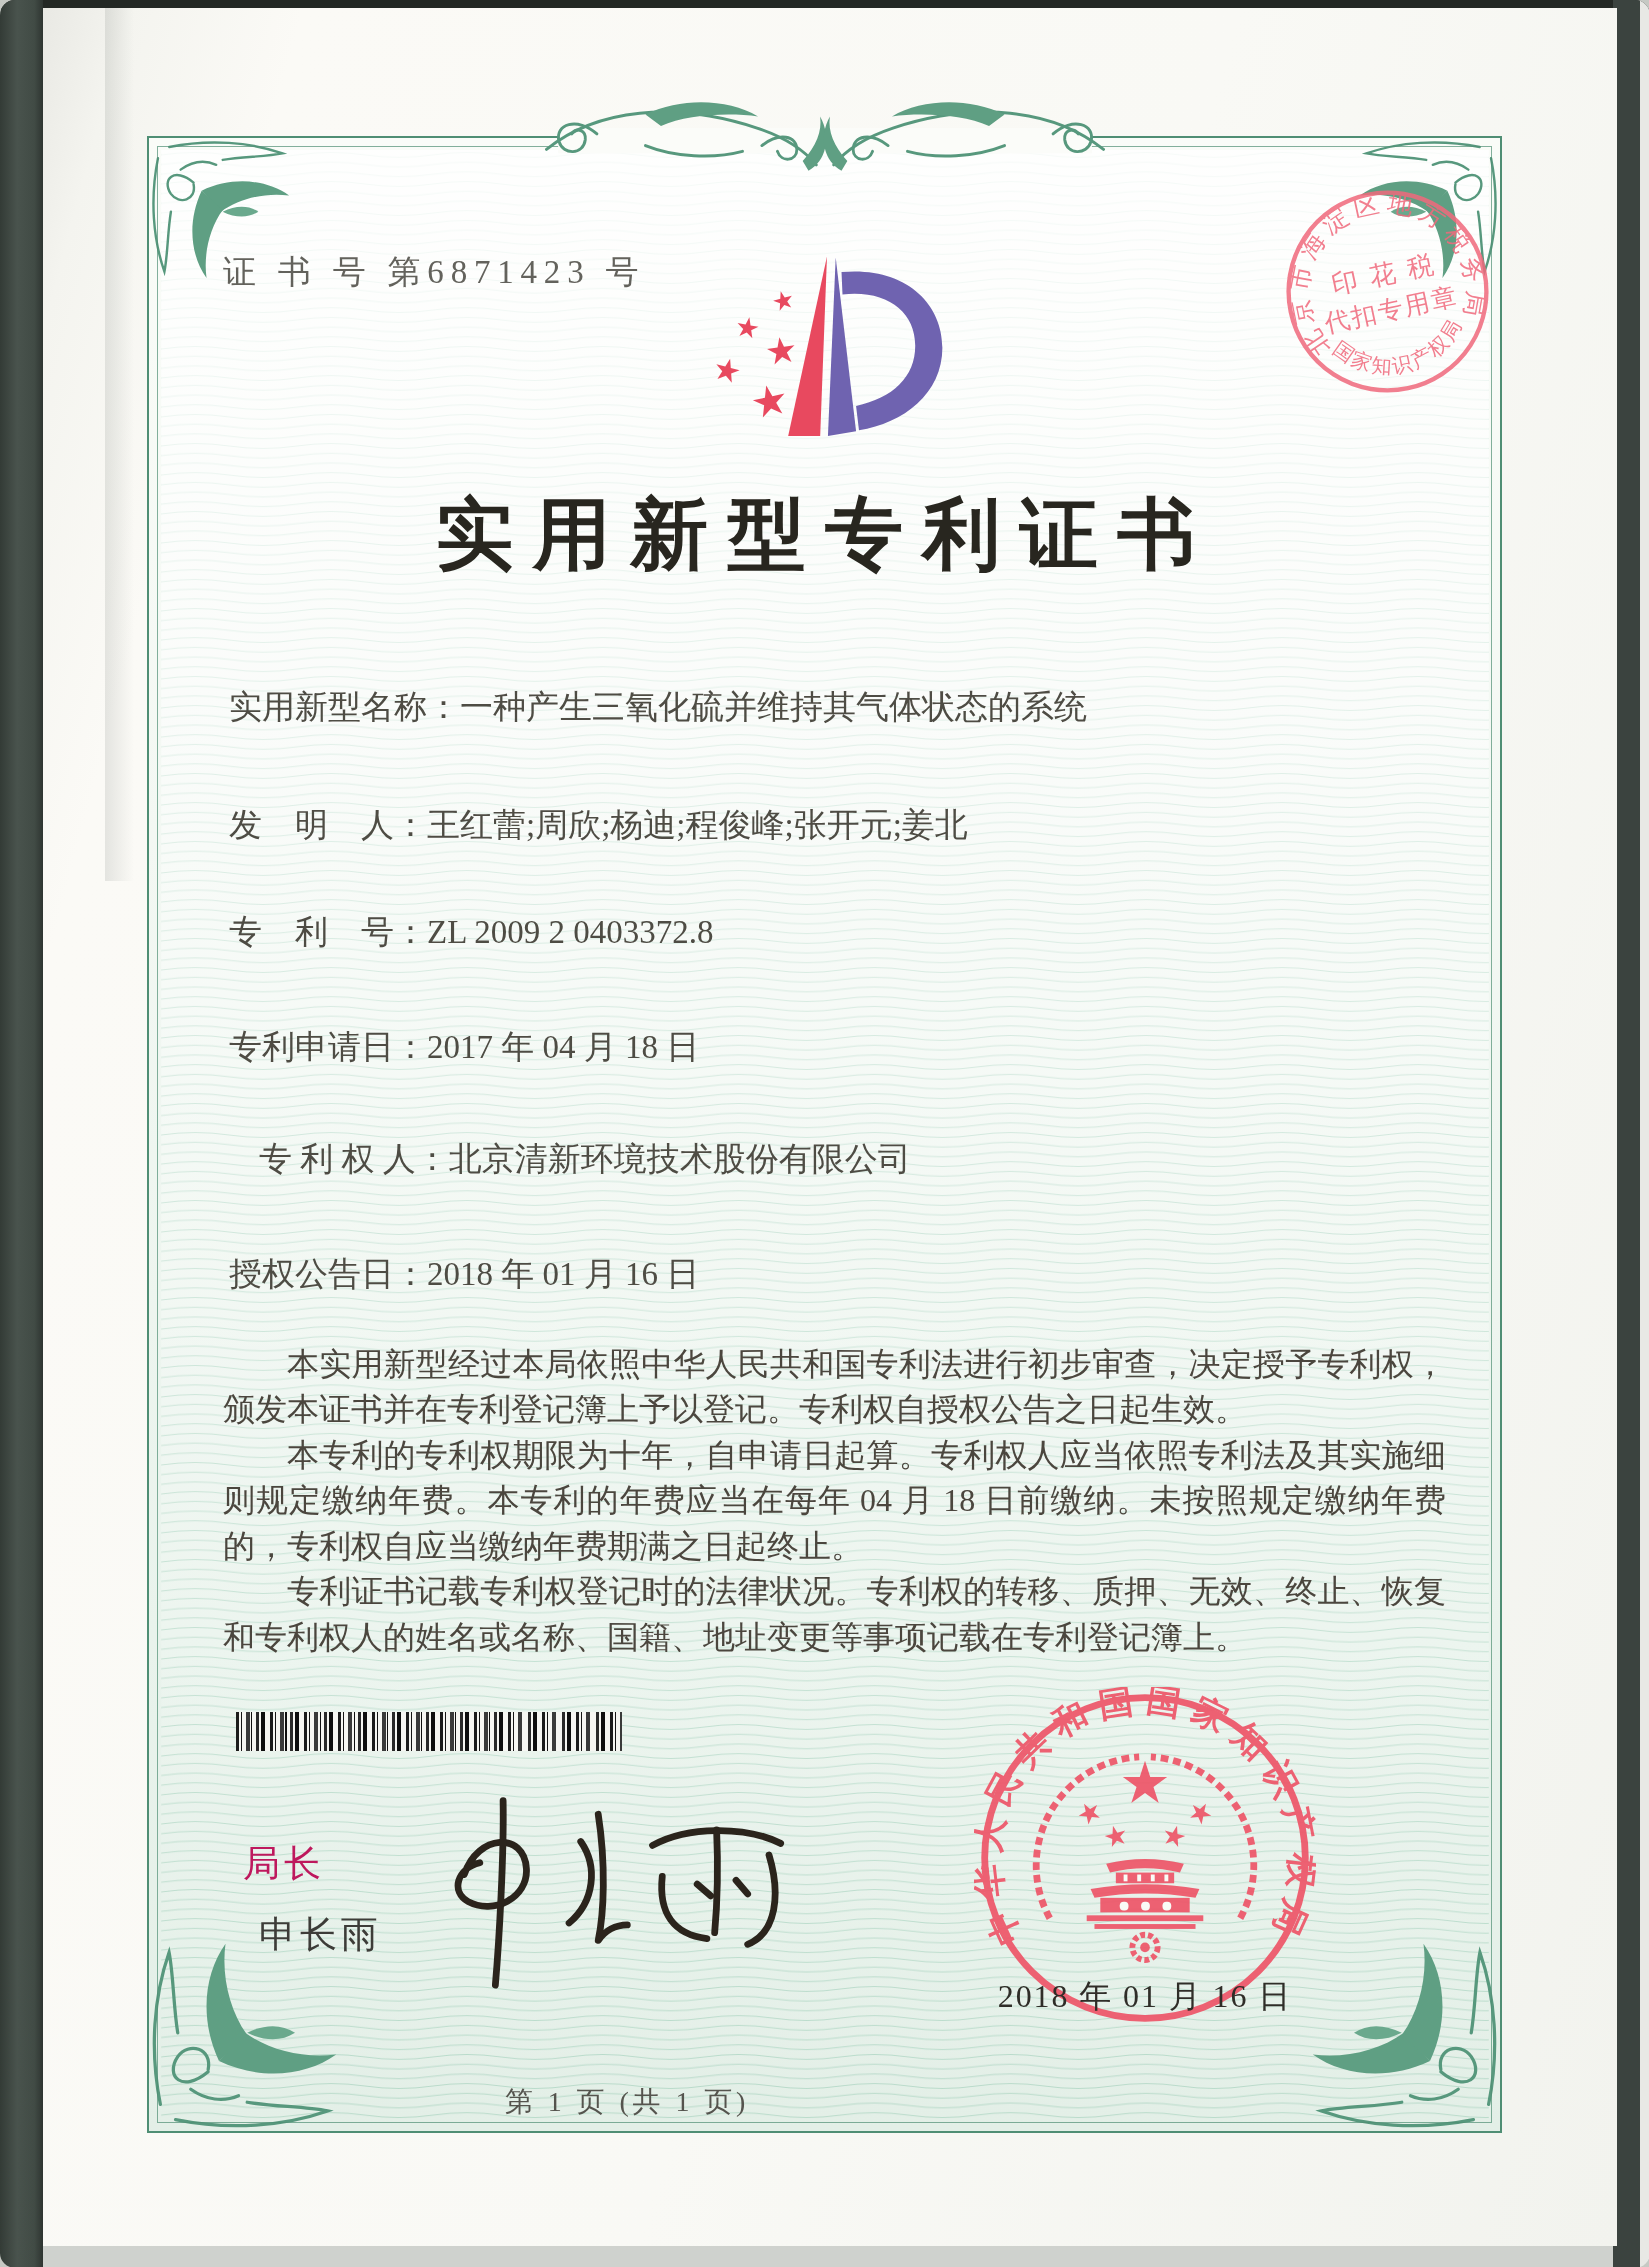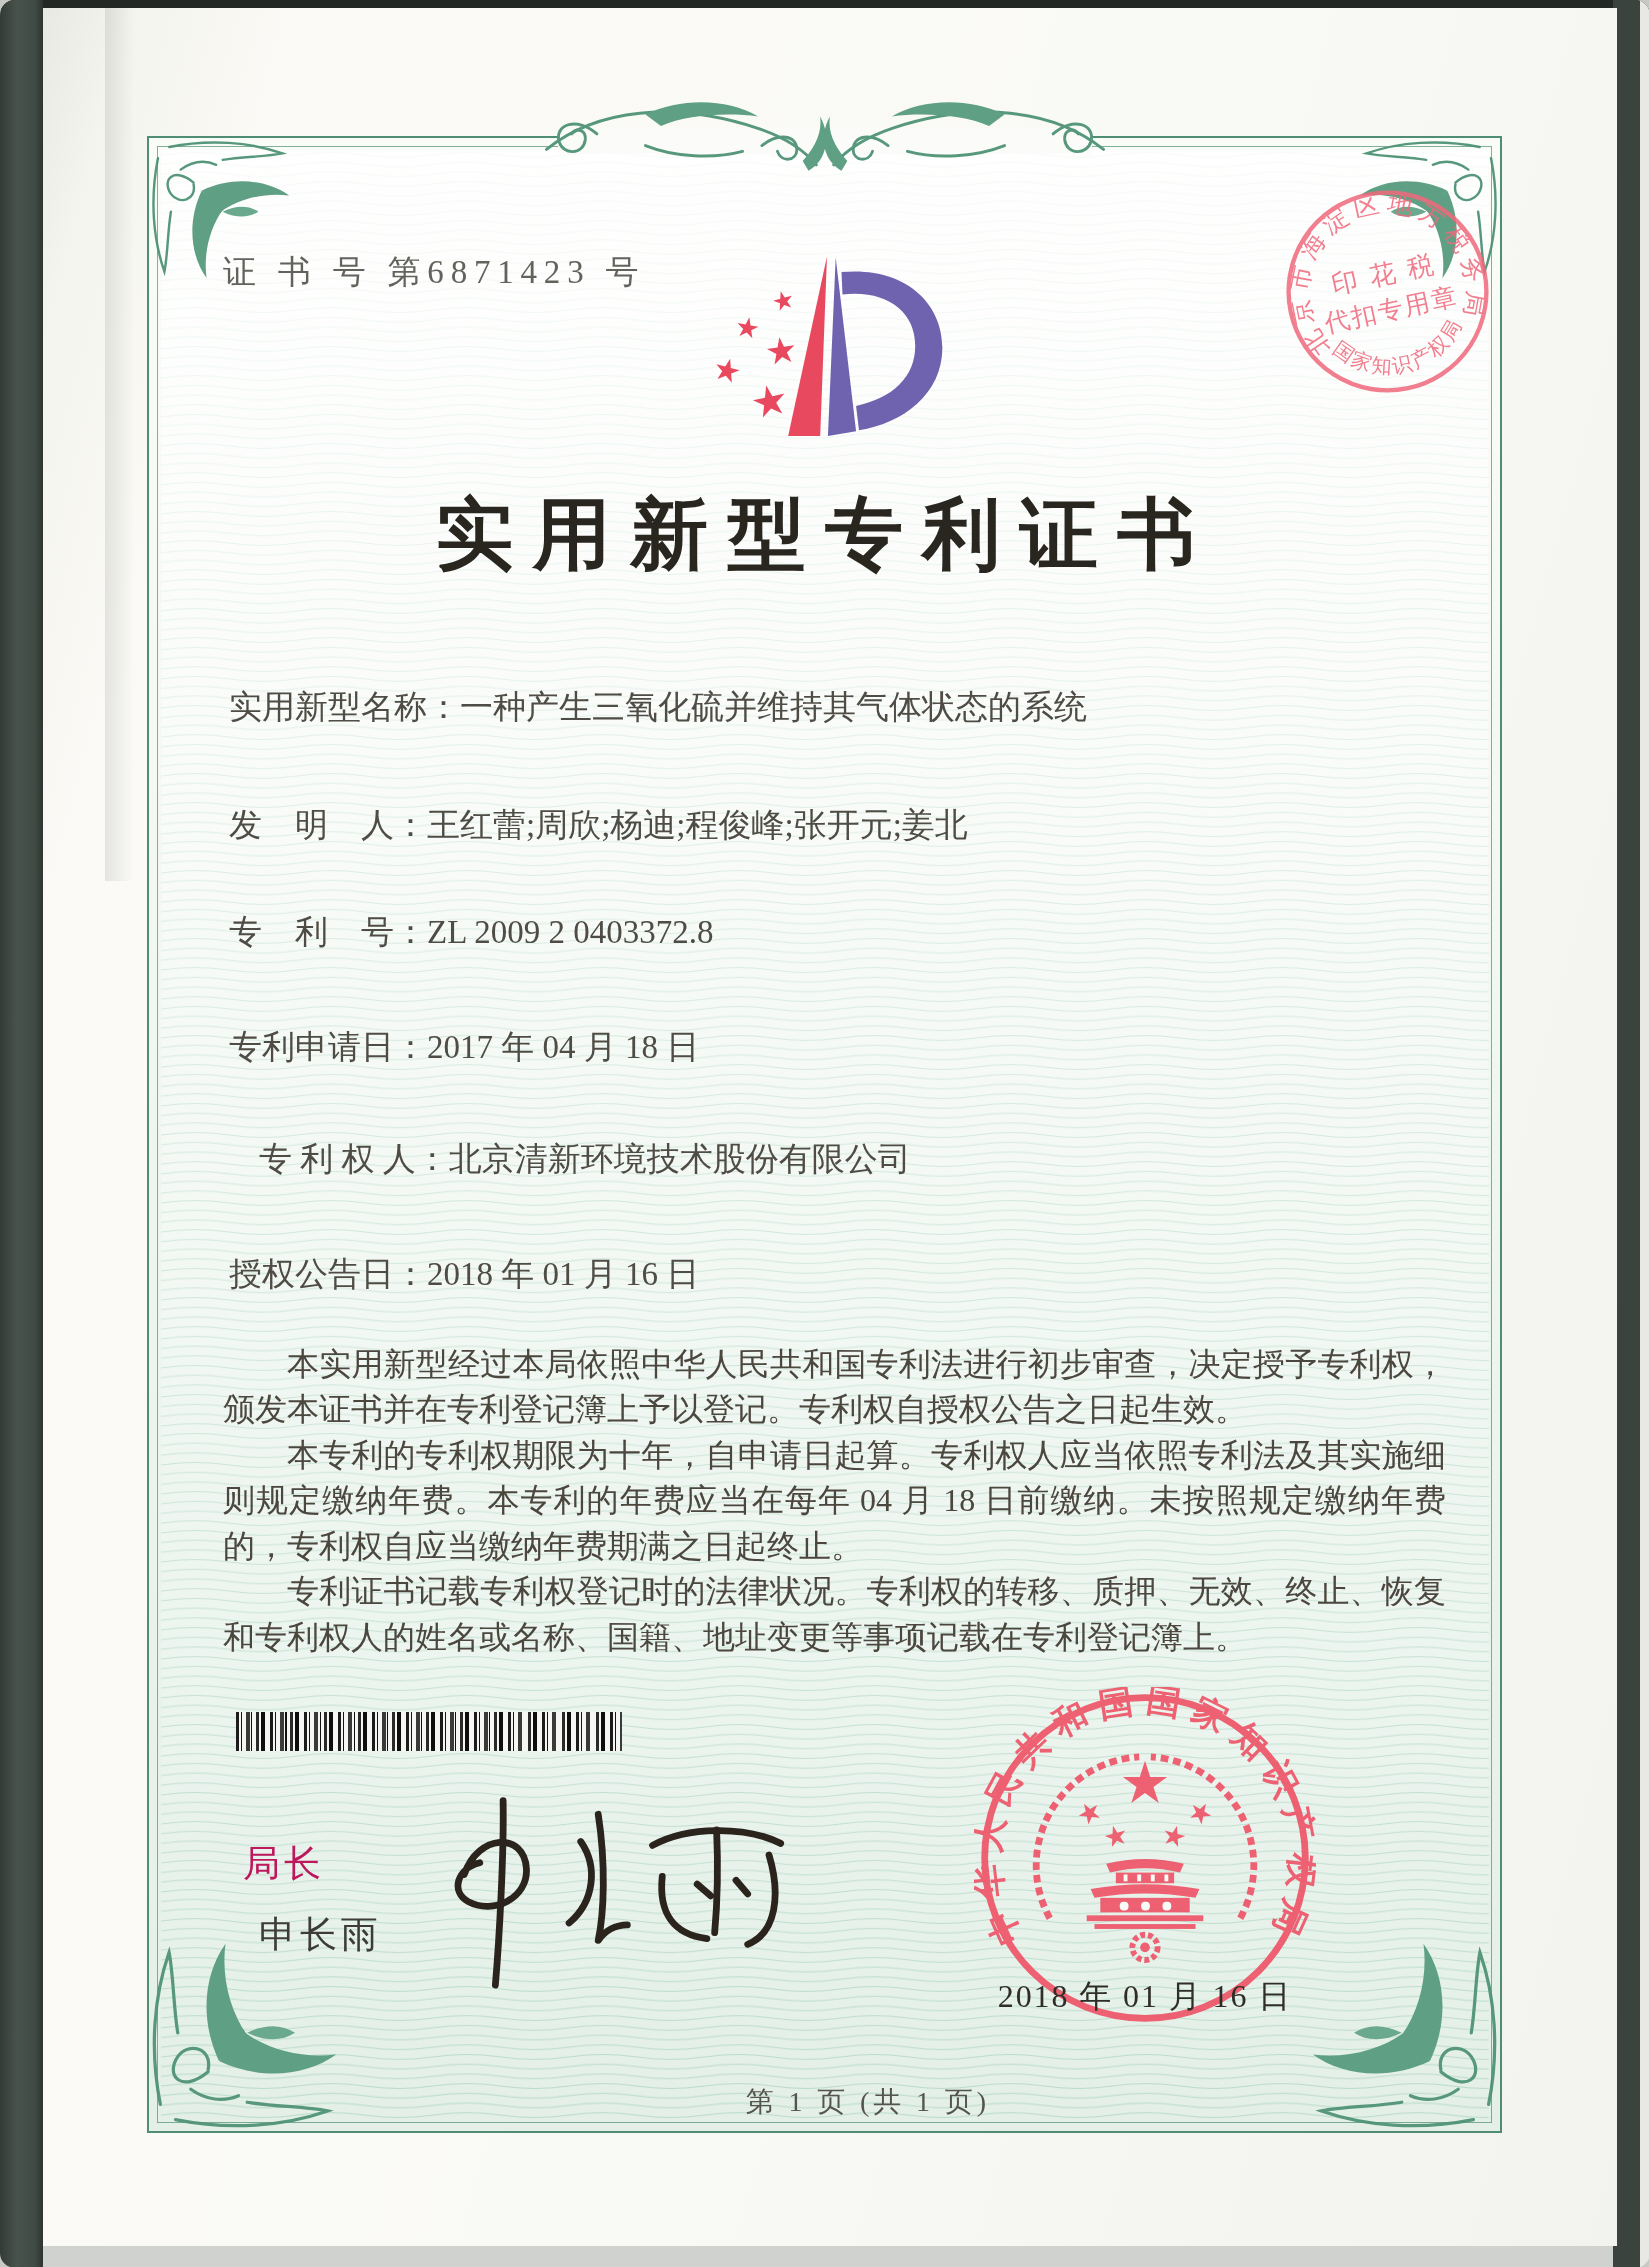--- a/index.html
+++ b/index.html
@@ -41,21 +41,21 @@
         #3a3a3a 9.7px 13.6px,#f6f6f2 13.6px 15.5px,#101010 15.5px 16.5px,#f6f6f2 16.5px 20.4px,
         #2a2a2a 20.4px 23px,#f6f6f2 23px 25px,#0e0e0e 25px 29px,#f6f6f2 29px 34px);}
   .officer-title{position:absolute;left:243px;top:1839px;font-size:37px;color:#be185d;z-index:6;
       font-family:"Liberation Sans","DejaVu Sans",sans-serif;letter-spacing:3.9px;}
   .officer-name{position:absolute;left:259px;top:1910px;font-size:37px;color:#3d3c38;z-index:6;
       font-family:"Liberation Sans","DejaVu Sans",sans-serif;letter-spacing:3.9px;}
   .signature{position:absolute;left:408px;top:1785px;z-index:7;}
   .seal{position:absolute;left:974px;top:1687px;z-index:7;opacity:.92;}
   .seal-date{position:absolute;left:980px;top:1975px;width:330px;text-align:center;z-index:8;
       font-size:32px;letter-spacing:1.9px;color:#2f2d28;}
-  .footer{position:absolute;left:505px;top:2083px;width:485px;text-align:right;
+  .footer{position:absolute;left:505px;top:2083px;width:485px;text-align:left;
       font-size:28px;letter-spacing:3.9px;color:#55544e;z-index:6;}
   .tax-stamp{position:absolute;left:1276px;top:180px;z-index:7;transform:rotate(-12deg);opacity:.85;}
 </style>
 </head>
 <body>
 
 <div class="stage">
 
   <div class="band band-top"></div>
   <div class="band band-left"></div>

